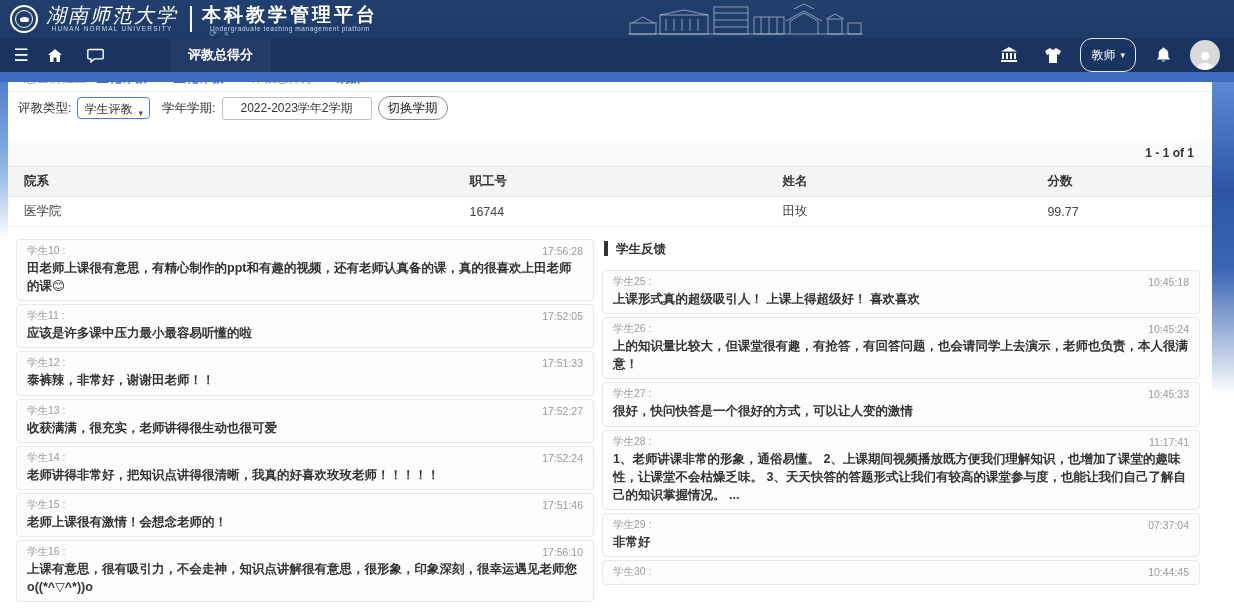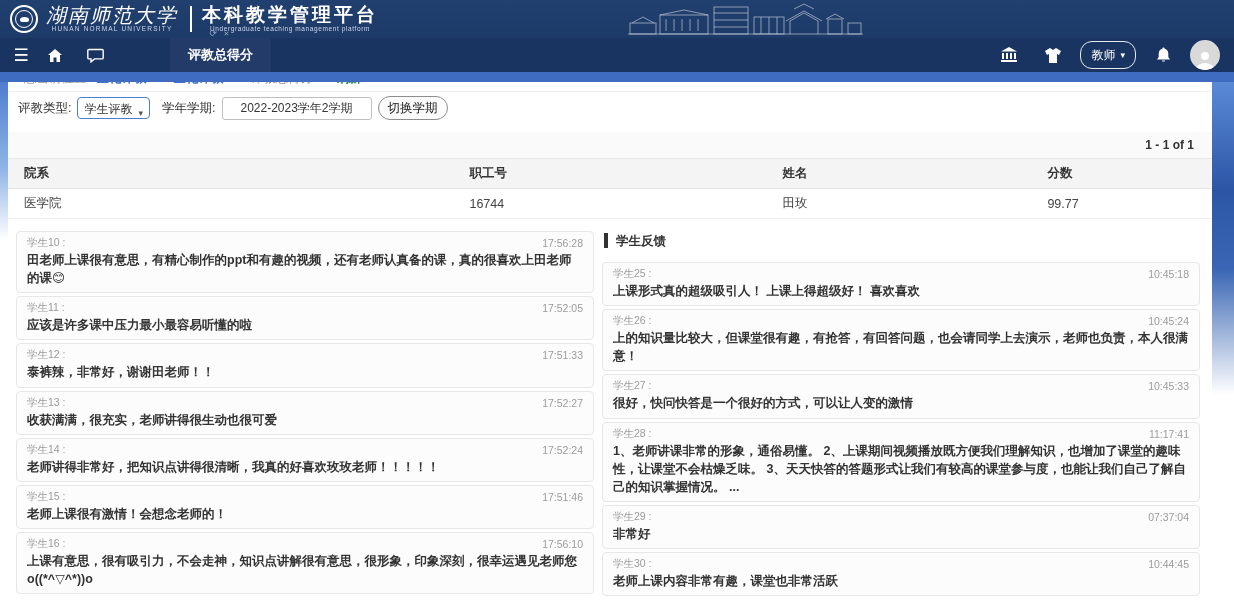--- a/index.html
+++ b/index.html
@@ -29,21 +29,21 @@
     background:#1a3462; display:flex; align-items:center; color:#fff; z-index:5; }
   .nav-icon { width:34px; height:34px; display:flex; align-items:center; justify-content:center;
     cursor:pointer; flex:0 0 auto; }
   .hamburger { font-size:17px; margin-left:4px; }
   .tab-wrap { position:relative; margin-left:58px; height:34px; display:flex; align-items:center;
     padding:0 18px; background:rgba(255,255,255,0.04); }
   .tab-label { font-size:13px; font-weight:bold; color:#fff; }
   .tab-controls { position:absolute; top:-10px; left:50%; transform:translateX(-50%);
     font-size:9px; color:#93a3c4; letter-spacing:2px; white-space:nowrap; }
   .nav-right { margin-left:auto; display:flex; align-items:center; gap:10px; padding-right:14px; }
-  .role-pill { border:1px solid #e6ebf4; border-radius:12px; height:28px; padding:0 10px;
+  .role-pill { border:1px solid #e6ebf4; border-radius:12px; height:34px; padding:0 10px;
     display:flex; align-items:center; gap:5px; font-size:12px; color:#fff; cursor:pointer; }
   .role-caret { font-size:9px; }
   .avatar { width:30px; height:30px; border-radius:50%; background:#d9d9d9;
     display:flex; align-items:flex-end; justify-content:center; overflow:hidden; cursor:pointer; }
 
   .blue-strip { position:absolute; left:0; top:72px; width:1234px; height:10px; background:#3f6cc0; z-index:4; }
 
   
   .bg-left { position:absolute; left:0; top:80px; width:10px; height:160px;
     background:linear-gradient(180deg,#4e7ccd 0%,#8fb4e6 55%,rgba(255,255,255,0)); z-index:1; }
@@ -64,21 +64,21 @@
 
   .filter-row { height:32px; display:flex; align-items:center; padding:0 10px; gap:6px; font-size:12.5px; color:#333; }
   .sel-box { border:1px solid #4a7fd0; border-radius:4px; height:22px; padding:0 6px;
     display:flex; align-items:flex-end; gap:6px; font-size:12px; color:#333; cursor:pointer; background:#fff; }
   .sel-caret { font-size:9px; color:#555; }
   .term-input { border:1px solid #bfbfbf; border-radius:3px; height:23px; width:150px;
     font-size:12px; color:#333; text-align:center; font-family:inherit; }
   .switch-btn { border:1px solid #8d8d8d; border-radius:12px; height:24px; padding:0 9px;
     background:#fbfbfb; font-size:12.5px; color:#222; cursor:pointer; font-family:inherit; }
 
-  .table-block { margin-top:8px; background:#fef9c3; }
+  .table-block { margin-top:16px; background:#fef9c3; }
   .pagination { height:26px; display:flex; align-items:center; justify-content:flex-end;
     padding-right:18px; font-size:12px; font-weight:bold; color:#333; background:#fafafa; }
   table.score { width:100%; border-collapse:collapse; table-layout:fixed; background:#fff; }
   table.score th { background:#f4f4f4; text-align:left; font-size:12.5px; color:#333;
     padding:6px 8px 6px 16px; border-top:1px solid #e8e8e8; border-bottom:1px solid #e4e4e4; }
   table.score td { font-size:12.5px; color:#444; padding:6px 8px 6px 16px; border-bottom:1px solid #efefef; }
 
   
   .comments-row { display:flex; gap:8px; padding:12px 12px 0 8px; }
   .col-left { width:578px; display:flex; flex-direction:column; gap:3px; }
@@ -341,19 +341,18 @@
       <span class="c-time">07:37:04</span>
     </div>
     <div class="c-text">非常好</div>
   </div>
 
   <div class="comment-card">
     <div class="comment-head">
       <span class="c-name">学生30 :</span>
       <span class="c-time">10:44:45</span>
     </div>
-    <div class="c-text">老师上课内容非常有趣，课堂也非常活跃</div>
   </div>
 </div>
     </div>
   </div>
 
 </div>
 
 </body></html>

